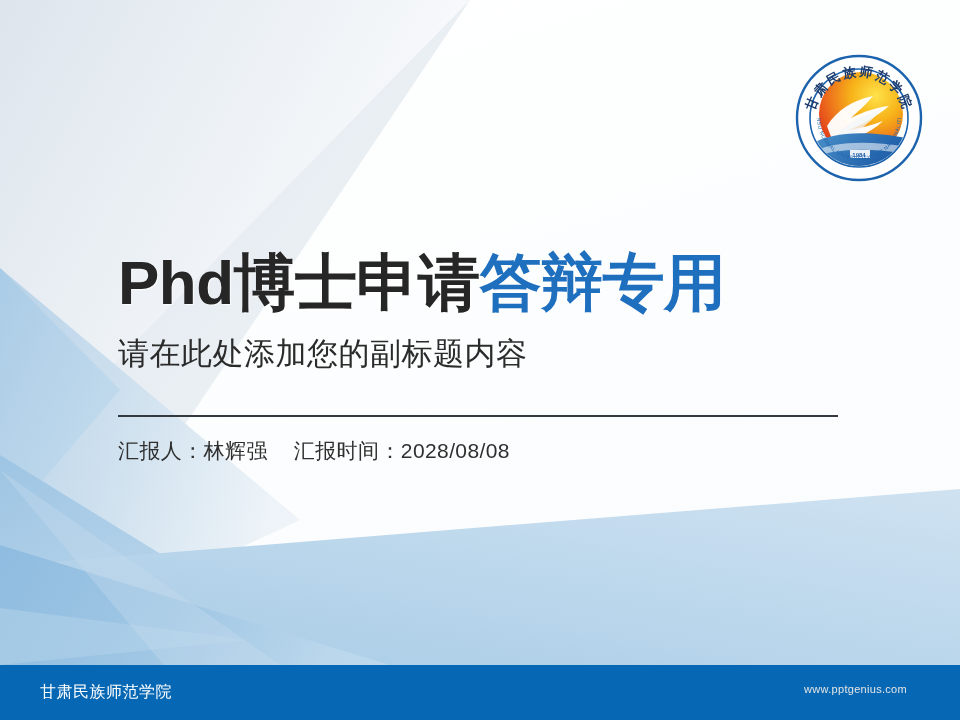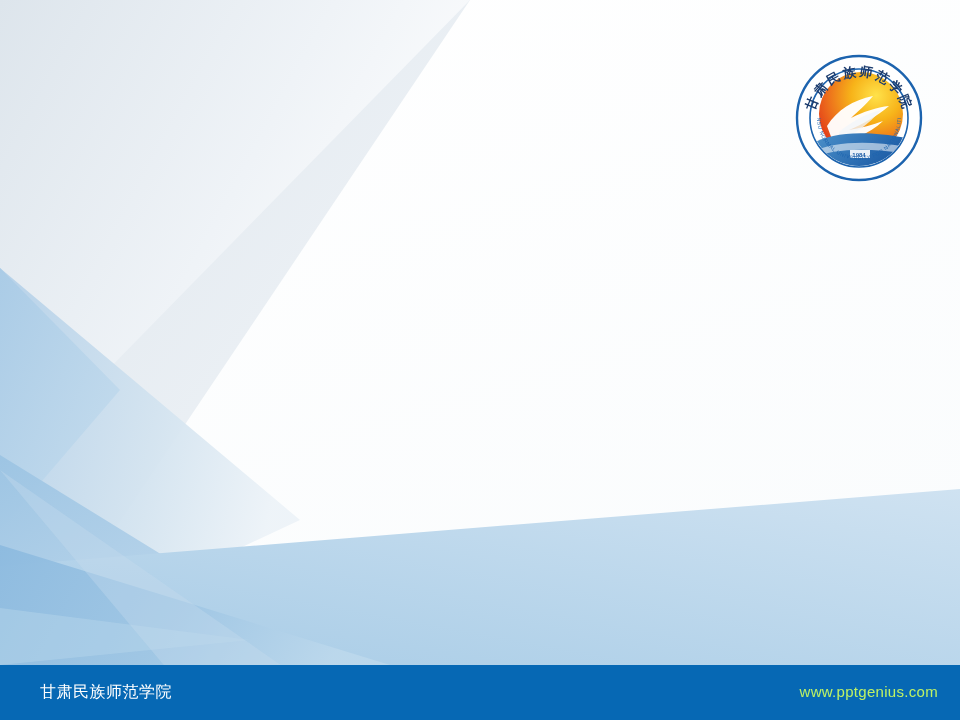--- a/index.html
+++ b/index.html
@@ -93,24 +93,24 @@
   #footer-school {
     position: absolute;
     left: 40px;
     top: 17px;
     font-size: 16px;
     color: #ffffff;
     letter-spacing: 0.5px;
   }
   #footer-url {
     position: absolute;
-    right: 22px;
+    right: 53px;
     top: 18px;
-    font-size: 15px;
-    color: #bef264;
+    font-size: 11px;
+    color: #e5e5e5;
     letter-spacing: 0.3px;
   }
 </style>
 </head>
 <body>
 
 <div id="slide">
 
   <div id="bg-layer">
     <svg viewBox="0 0 960 720" xmlns="http://www.w3.org/2000/svg">
@@ -214,19 +214,34 @@
       <text font-family="'Liberation Serif', serif" font-size="13" font-weight="bold" fill="#1C3C6E" letter-spacing="2.4">
         <textPath href="#arcTop" startOffset="50%" text-anchor="middle">甘肃民族师范学院</textPath>
       </text>
 
       <text font-family="'Liberation Sans', sans-serif" font-size="5.2" fill="#1C63AE" letter-spacing="0.55">
         <textPath href="#arcBottom" startOffset="50%" text-anchor="middle">GANSU NORMAL UNIVERSITY FOR NATIONALITIES</textPath>
       </text>
     </svg>
   </div>
 
+  <div id="text-block">
+
+    <div id="title">
+      <span>Phd博士申请</span><span class="accent">答辩专用</span>
+    </div>
+
+    <div id="subtitle">请在此处添加您的副标题内容</div>
+
+    <div id="rule"></div>
+
+    <div id="byline">
+      <span>汇报人：林辉强</span><span class="gap"></span><span>汇报时间：2028/08/08</span>
+    </div>
+
+  </div>
 
   <div id="footer">
     <div id="footer-school">甘肃民族师范学院</div>
     <div id="footer-url">www.pptgenius.com</div>
   </div>
 
 </div>
 
 </body></html>

